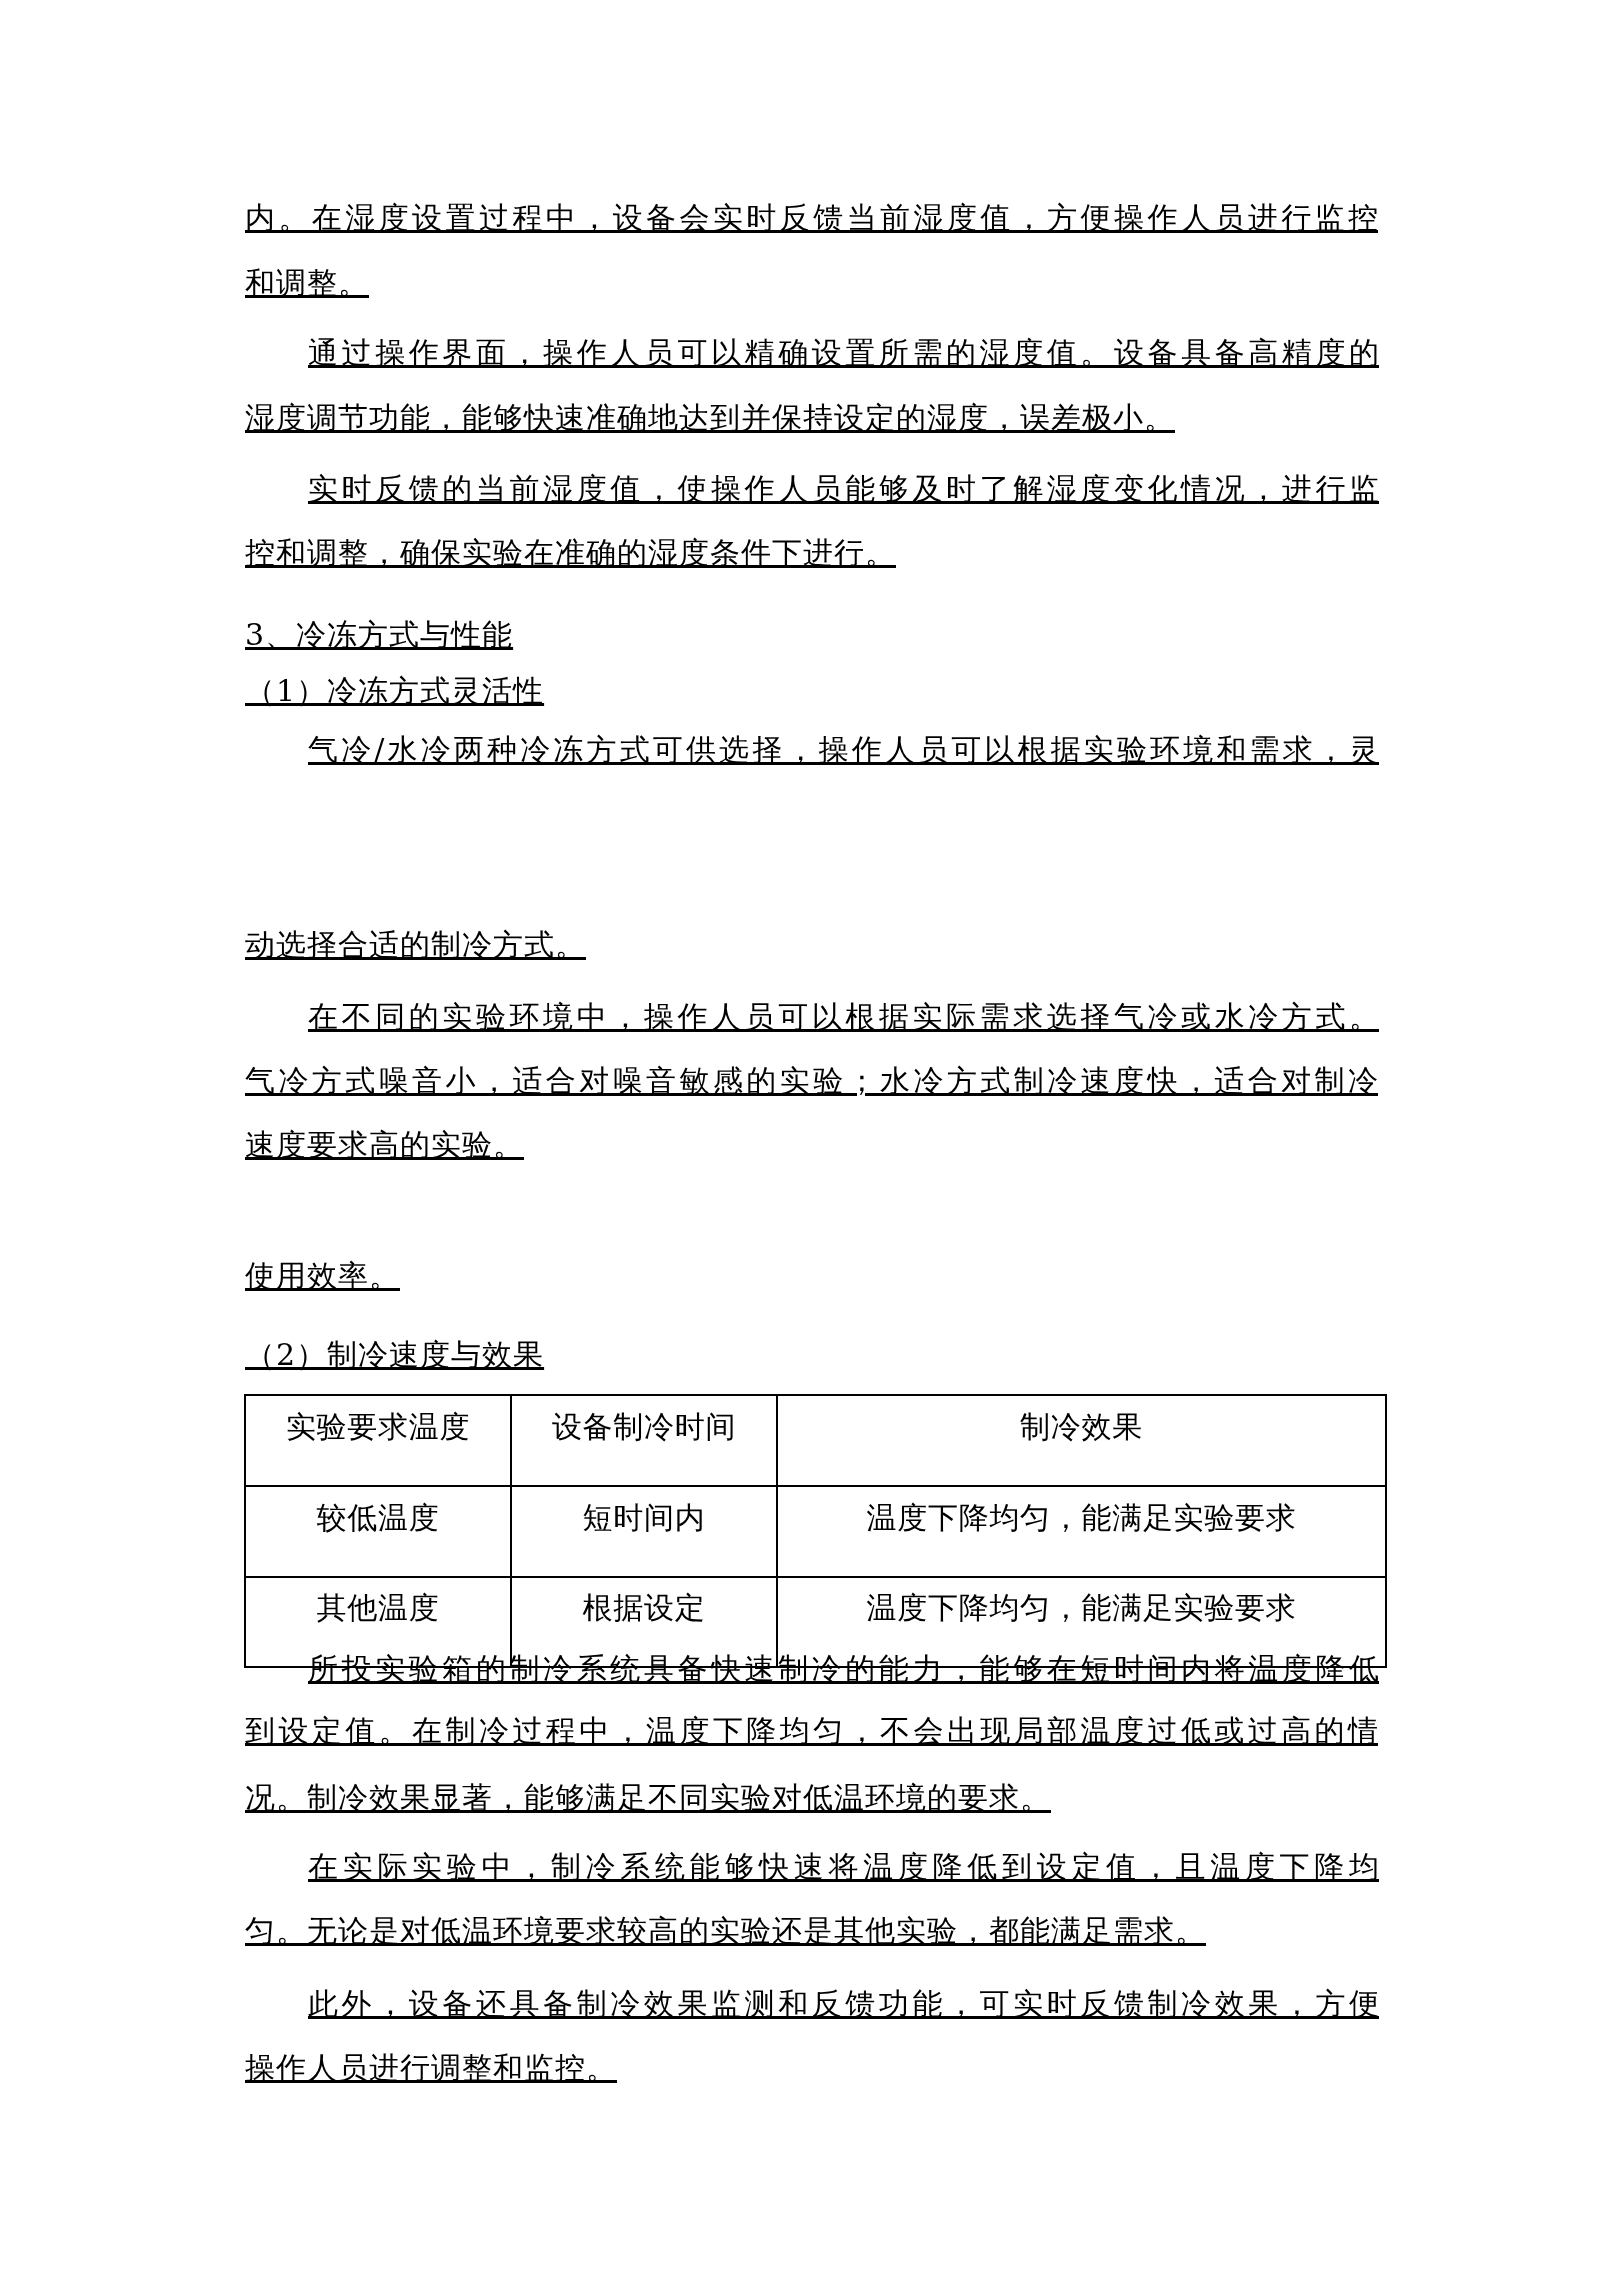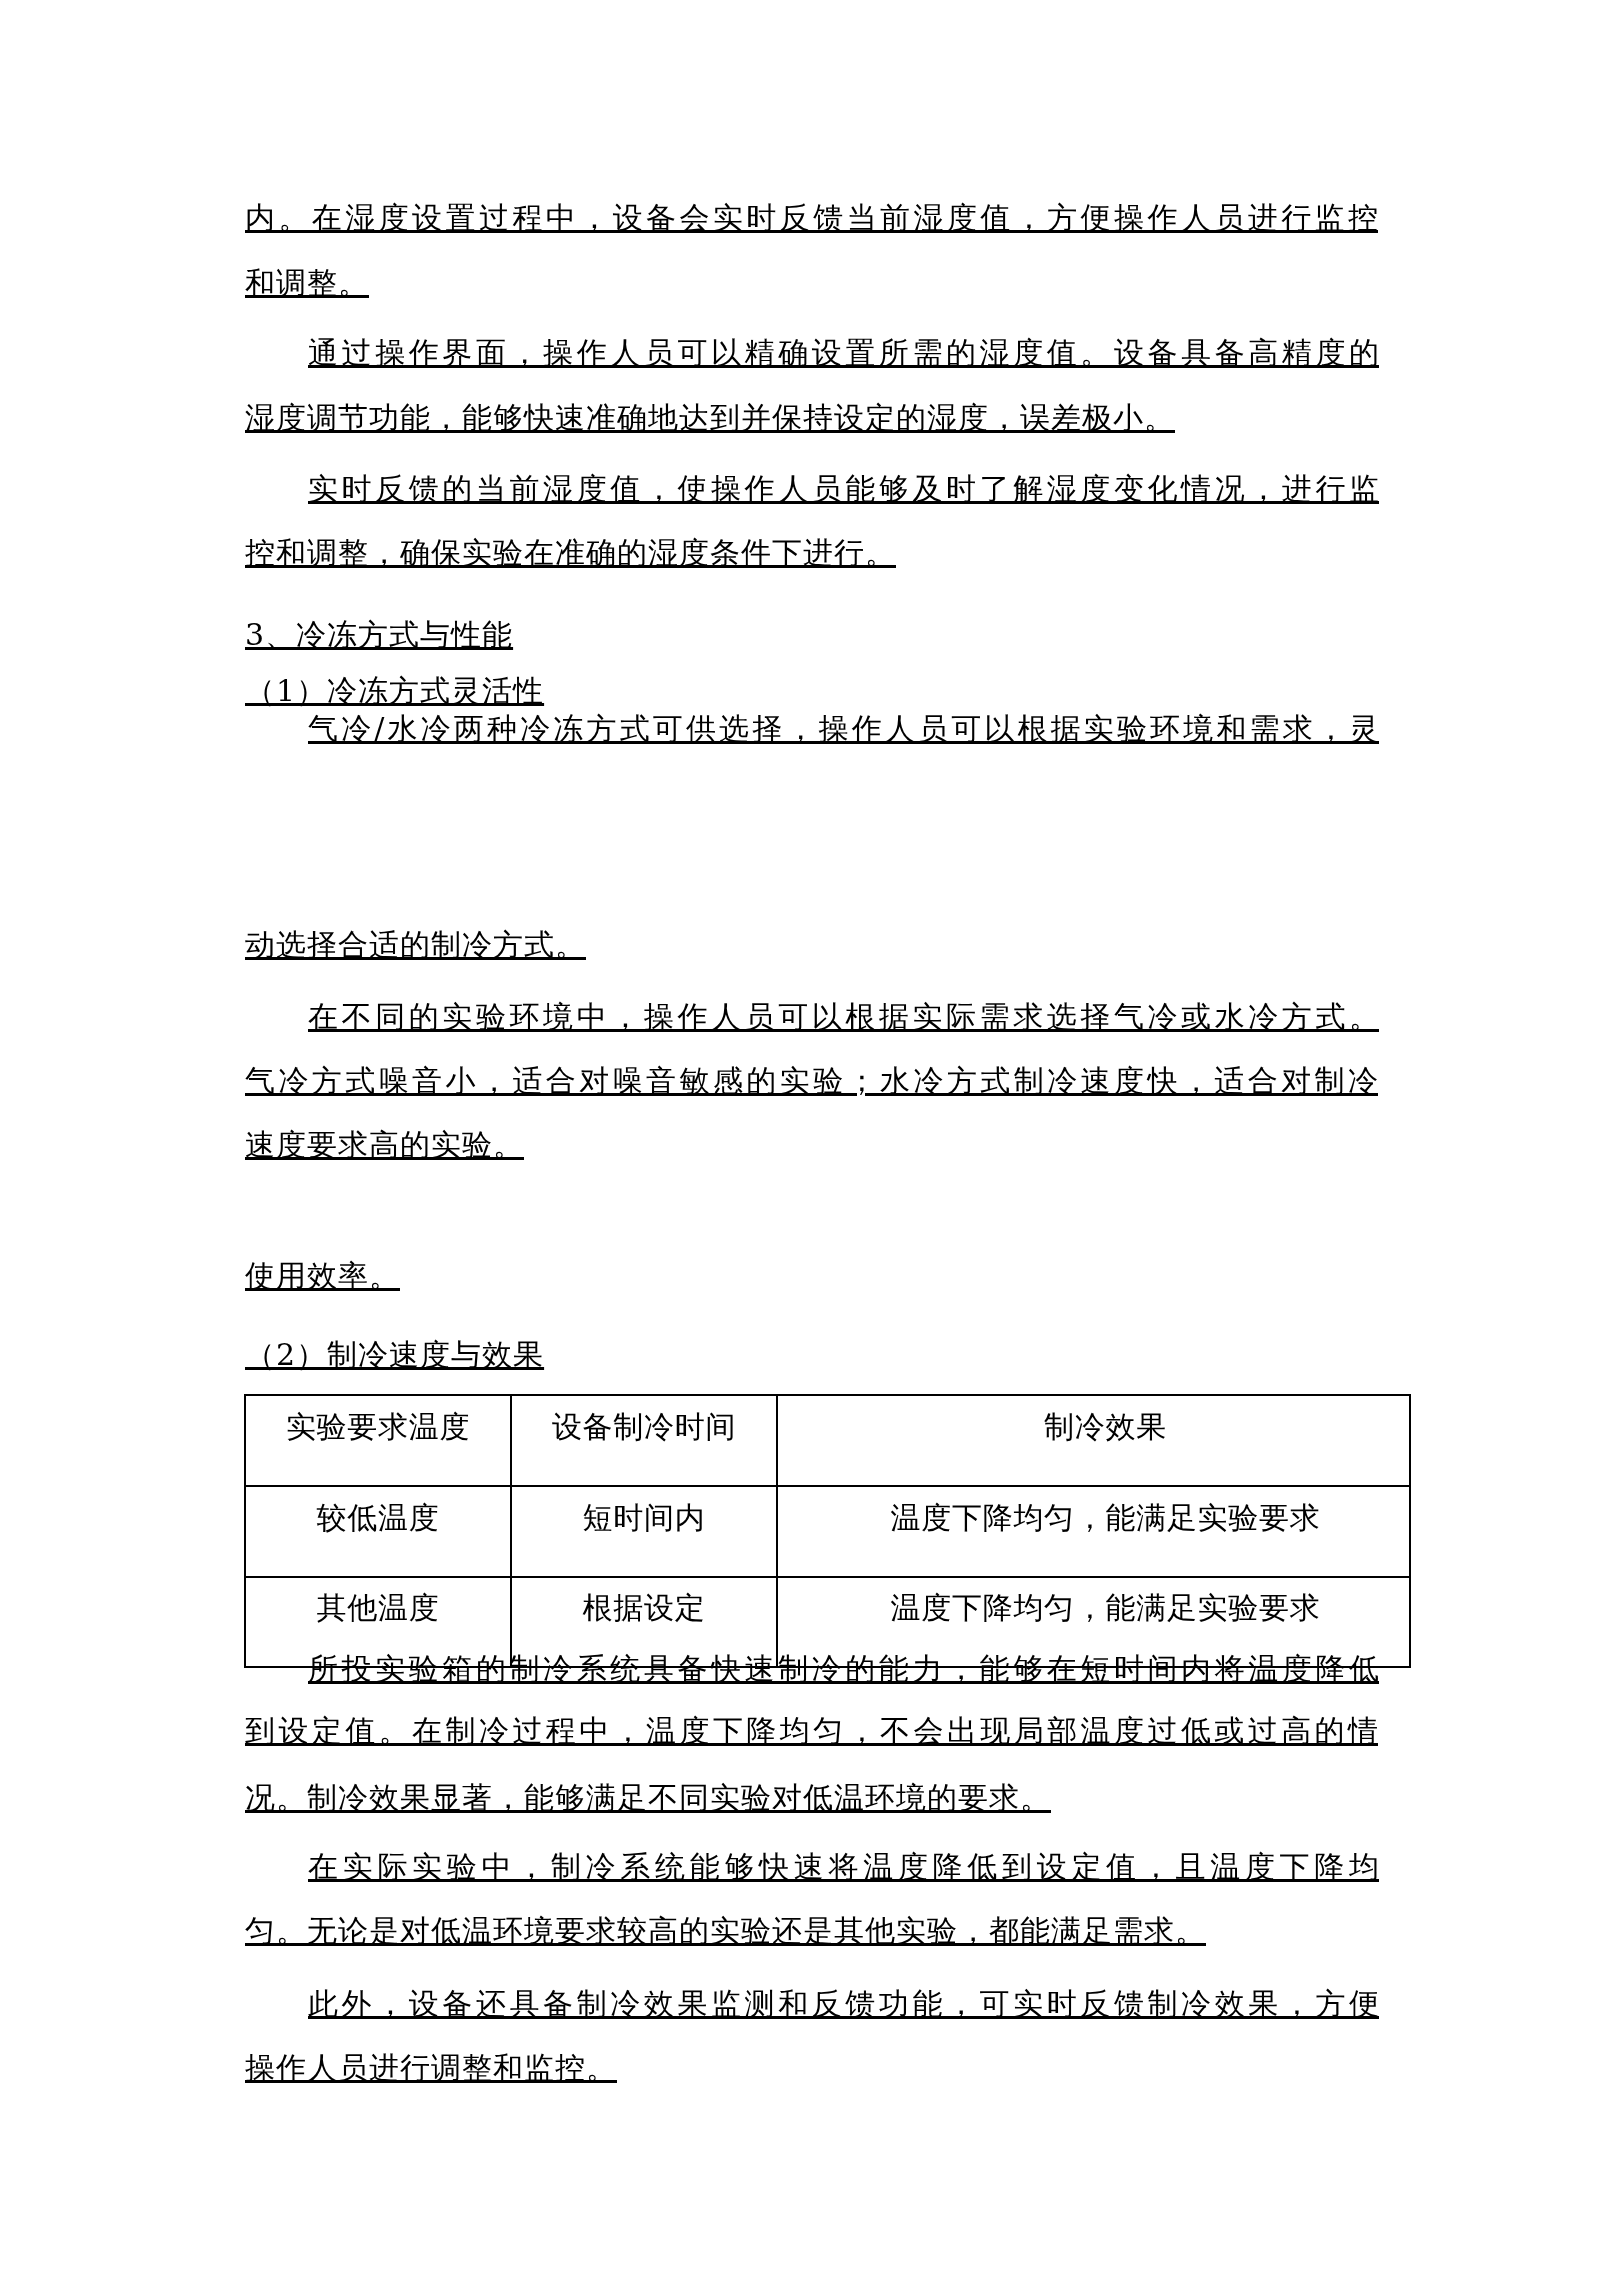--- a/index.html
+++ b/index.html
@@ -56,42 +56,42 @@
     height: 77px;
     padding: 11.8px 0 0 0;
     vertical-align: top;
     text-align: center;
     line-height: 37px;
     letter-spacing: 0.7px;
     white-space: nowrap;
   }
   table.spec td.c1 { width: 264px; margin-left: 44px; }
   table.spec td.c2 { width: 264px; margin-top: 40px; }
-  table.spec td.c3 { width: 607px; padding-left: 24px; }
+  table.spec td.c3 { width: 607px; }
   table.spec td.inner-v { border-left-width: 1.3px; border-right-width: 1.3px; }
 </style>
 </head>
 <body>
 
 <div class="page">
 
   <div class="line full" style="top:199px">内。在湿度设置过程中，设备会实时反馈当前湿度值，方便操作人员进行监控</div>
   <div class="line" style="top:264px">和调整。</div>
 
   <div class="line indent full" style="top:334px">通过操作界面，操作人员可以精确设置所需的湿度值。设备具备高精度的</div>
   <div class="line" style="top:399px">湿度调节功能，能够快速准确地达到并保持设定的湿度，误差极小。</div>
 
   <div class="line indent full" style="top:470px">实时反馈的当前湿度值，使操作人员能够及时了解湿度变化情况，进行监</div>
   <div class="line" style="top:534px">控和调整，确保实验在准确的湿度条件下进行。</div>
 
   <div class="line heading" style="top:616px">3、冷冻方式与性能</div>
 
   <div class="line heading" style="top:672px">（1）冷冻方式灵活性</div>
 
-  <div class="line indent full" style="top:710px">气冷/水冷两种冷冻方式可供选择，操作人员可以根据实验环境和需求，灵</div>
+  <div class="line indent full" style="top:731px">气冷/水冷两种冷冻方式可供选择，操作人员可以根据实验环境和需求，灵</div>
   <div class="line" style="top:926px">动选择合适的制冷方式。</div>
 
   <div class="line indent full" style="top:998px">在不同的实验环境中，操作人员可以根据实际需求选择气冷或水冷方式。</div>
   <div class="line full" style="top:1062px">气冷方式噪音小，适合对噪音敏感的实验；水冷方式制冷速度快，适合对制冷</div>
   <div class="line" style="top:1126px">速度要求高的实验。</div>
 
   <div class="line" style="top:1257px">使用效率。</div>
 
   <div class="line heading" style="top:1336px">（2）制冷速度与效果</div>
 

